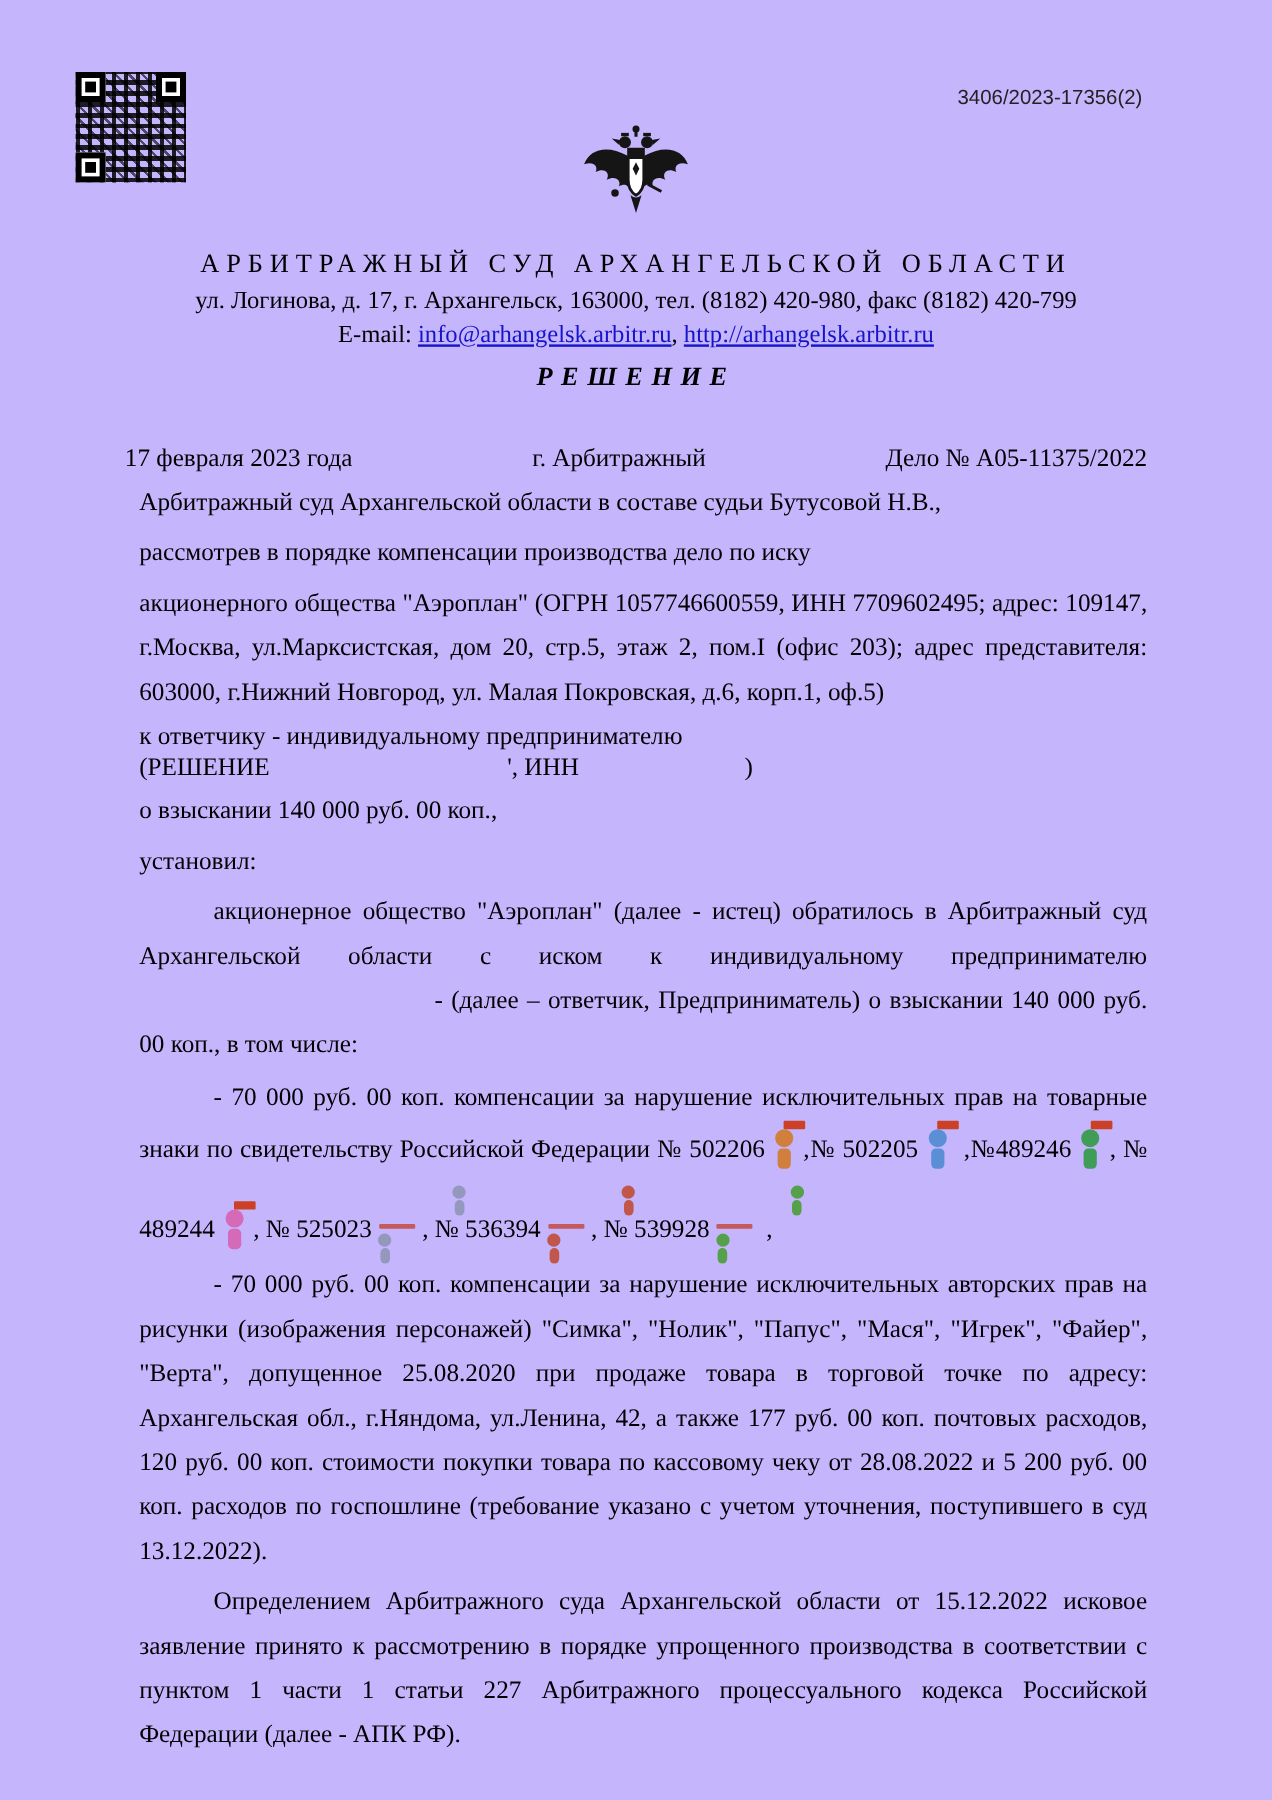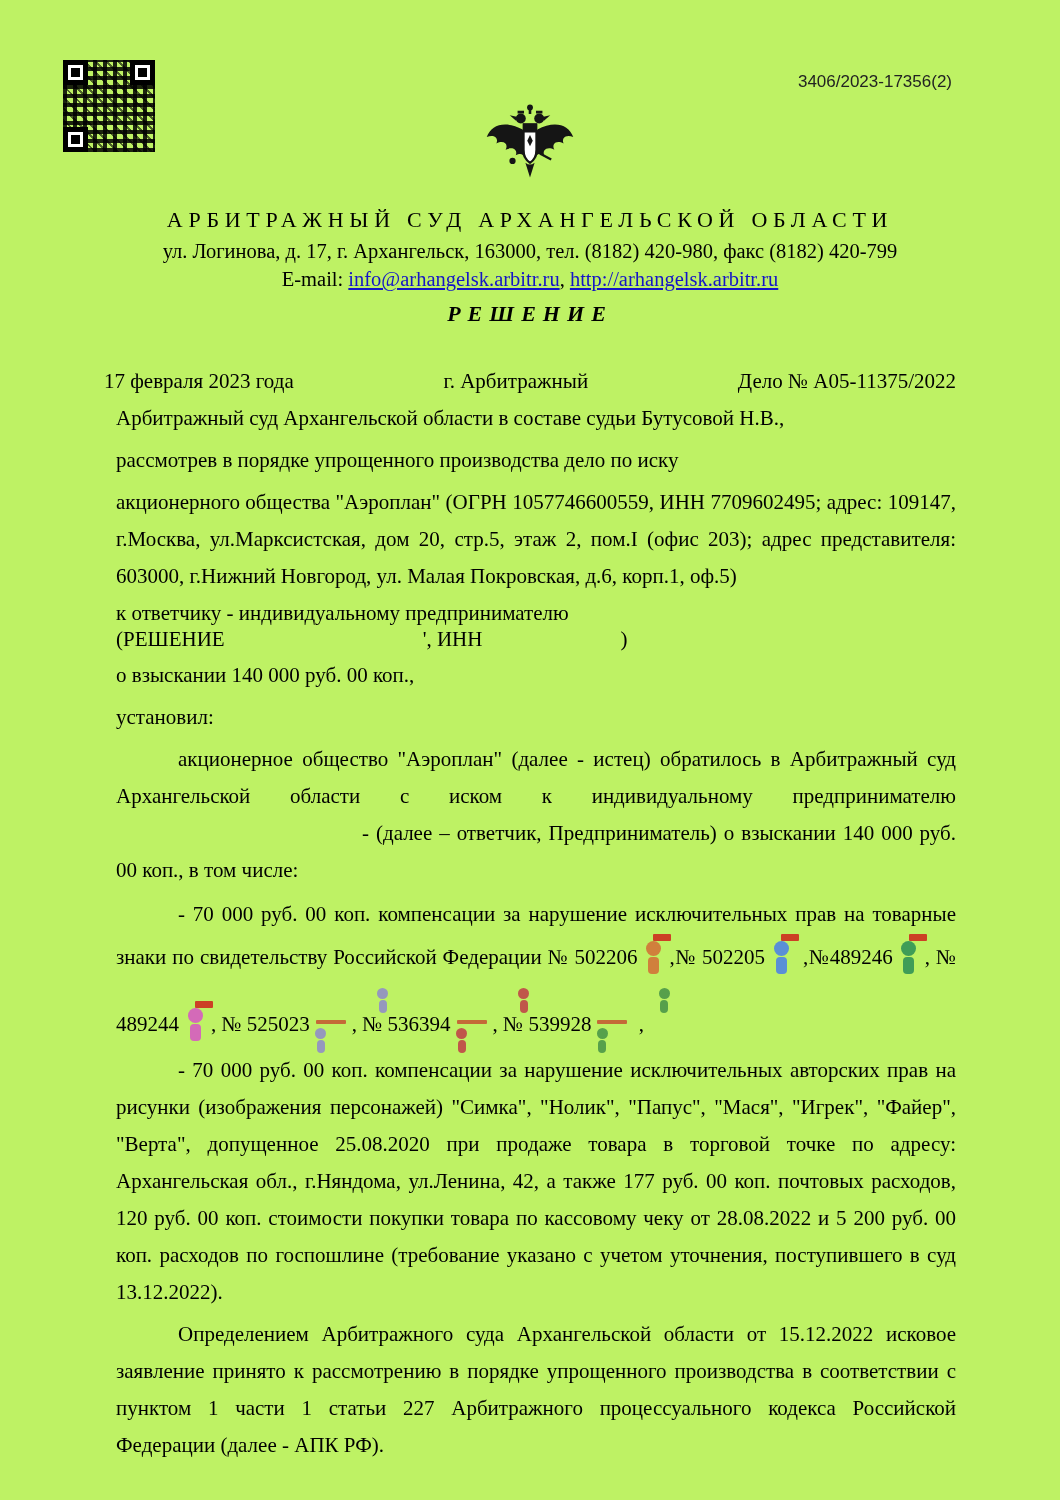--- a/index.html
+++ b/index.html
@@ -1,16 +1,16 @@
 <!DOCTYPE html>
 <html><head>
 <meta charset="utf-8">
 <style>
   html,body{margin:0;padding:0;background:#e8e8e8;}
-  .page{position:relative;width:1060px;height:1500px;background:#bef264;margin:0 auto;
+  .page{position:relative;width:1060px;height:1500px;background:#c4b5fd;margin:0 auto;
         font-family:"Liberation Serif", serif;color:#000;overflow:hidden;}
 
   
   .qr{position:absolute;top:60px;left:63px;width:92px;height:92px;
       background:
         repeating-linear-gradient(0deg, rgba(0,0,0,.85) 0 4px, transparent 4px 9px),
         repeating-linear-gradient(90deg, rgba(0,0,0,.85) 0 4px, transparent 4px 10px),
         repeating-linear-gradient(45deg, transparent 0 6px, rgba(0,0,0,.6) 6px 8px);
       }
   .qr .f{position:absolute;width:15px;height:15px;border:5px solid #000;background:#fff;}
@@ -109,21 +109,21 @@
 
     <div class="title2">РЕШЕНИЕ</div>
 
     <div class="case-row">
       <span>17 февраля 2023 года</span>
       <span>г. Арбитражный</span>
       <span>Дело № А05-11375/2022</span>
     </div>
 
     <p>Арбитражный суд Архангельской области в составе судьи Бутусовой Н.В.,</p>
-    <p>рассмотрев в порядке упрощенного производства дело по иску</p>
+    <p>рассмотрев в порядке компенсации производства дело по иску</p>
     <p class="just">акционерного общества "Аэроплан" (ОГРН 1057746600559, ИНН 7709602495; адрес: 109147, г.Москва, ул.Марксистская, дом 20, стр.5, этаж 2, пом.I (офис 203); адрес представителя: 603000, г.Нижний Новгород, ул. Малая Покровская, д.6, корп.1, оф.5)</p>
 
     <p class="tight">
       <span>к ответчику - индивидуальному предпринимателю</span><br>
       <span>(РЕШЕНИЕ</span><span class="gap gap1"></span><span>', ИНН</span><span class="gap gap2"></span><span>)</span>
     </p>
 
     <p>о взыскании 140 000 руб. 00 коп.,</p>
 
     <p class="center">установил:</p>

